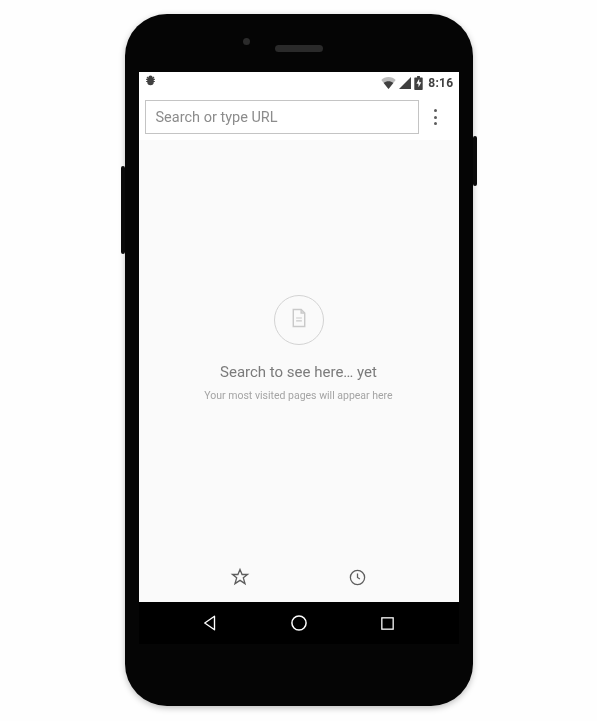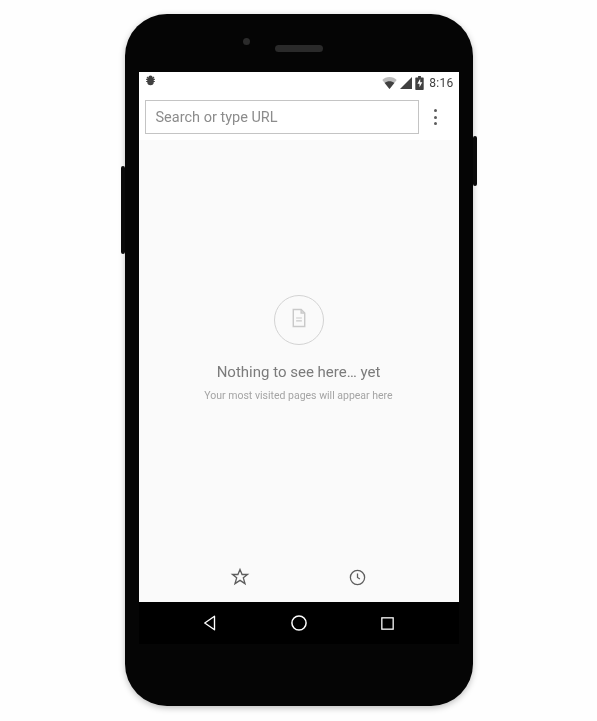--- a/index.html
+++ b/index.html
@@ -61,21 +61,21 @@
     .status-bar {
       height: 22px;
       background: #fff;
       display: flex;
       justify-content: flex-end;
       align-items: center;
       gap: 3px;
       padding: 11px 5px;
       color: #404040;
       font-size: 12px;
-      font-weight: 400;
+      font-weight: 700;
     }
     .status-left {
       position: absolute;
       left: 5px;
       top: 2px;
     }
     .status-bar svg { display: block; }
     .clock { margin-left: 2px; letter-spacing: .3px; }
     
     .omnibox-row {
@@ -208,21 +208,21 @@
     <div class="content">
       <div class="empty-circle">
         <span>
           <svg width="18" height="20" viewBox="0 0 24 28" fill="none" stroke="#c9c9c9" stroke-width="2">
             <path d="M4 2h11l5 5v19H4z"></path>
             <path d="M15 2v5h5"></path>
             <path d="M8 14h8M8 18h8" stroke-width="1.6"></path>
           </svg>
         </span>
       </div>
-      <div class="empty-title">Nothing to see here… yet</div>
+      <div class="empty-title">Search to see here… yet</div>
       <div class="empty-sub">Your most visited pages will appear here</div>
     </div>
 
     <div class="page-bottom">
       <span>
         <svg width="20" height="20" viewBox="0 0 24 24" fill="none" stroke="#5d5d5d" stroke-width="1.6">
           <path d="M12 3l2.5 6H21l-5 4 2 7-6-4-6 4 2-7-5-4h6.5z"></path>
         </svg>
       </span>
       <span>

